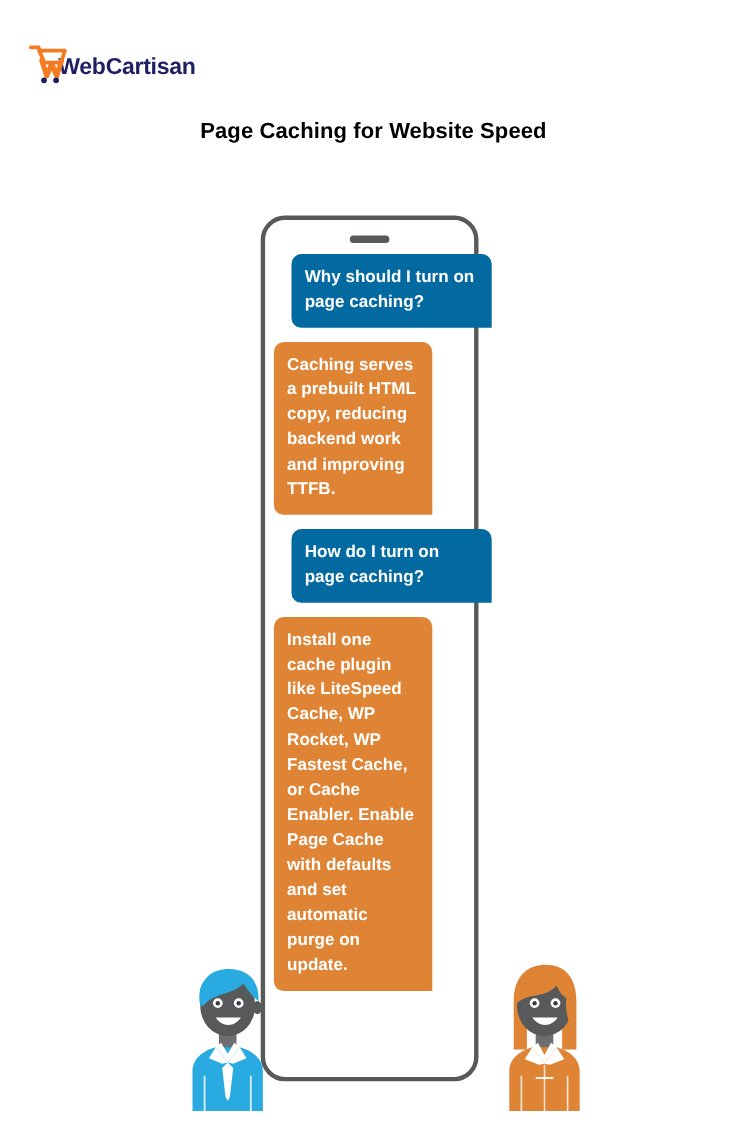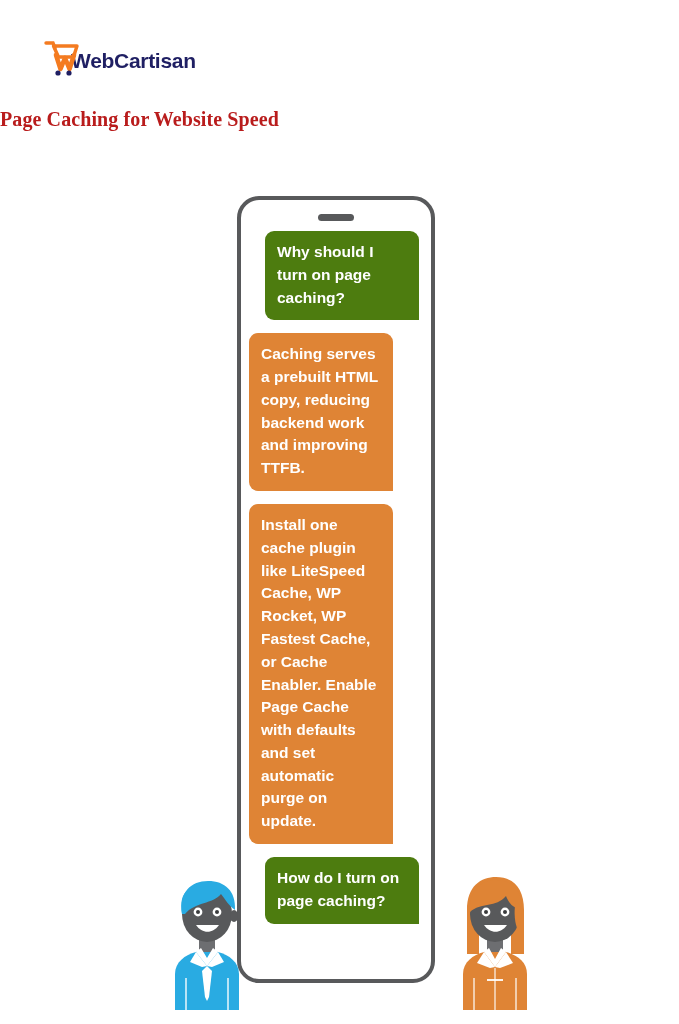--- a/index.html
+++ b/index.html
@@ -12,21 +12,21 @@
     height: 1024px;
     position: relative;
     overflow: hidden;
     font-family: "Liberation Sans", sans-serif;
     -webkit-font-smoothing: antialiased;
   }
 
   
   .logo {
     position: absolute;
-    left: 42px;
+    left: 24px;
     top: 38px;
     height: 40px;
     display: flex;
     align-items: flex-end;
   }
   .logo-mark {
     position: relative;
     width: 42px;
     height: 40px;
     flex: 0 0 auto;
@@ -41,25 +41,25 @@
     margin-bottom: 7px;
     white-space: nowrap;
   }
 
   
   .page-title {
     position: absolute;
     left: 0;
     right: 0;
     top: 108px;
+    text-align: center;
     font-size: 20px;
     font-weight: bold;
-    color: #b91c1c;
+    color: #000000;
     letter-spacing: 0.1px;
-    font-family: Liberation Serif, serif;
   }
 
   
   .phone {
     position: absolute;
     left: 237px;
     top: 196px;
     width: 198px;
     height: 787px;
     border: 4px solid #58595b;
@@ -92,22 +92,22 @@
     position: relative;
     padding: 10px 12px 11px 12px;
     color: #ffffff;
     font-size: 15.5px;
     font-weight: bold;
     line-height: 1.47;
     box-sizing: border-box;
     border-radius: 9px;
   }
   .bubble-user {
-    background: #4d7c0f;
-    width: 154px;
+    background: #0369a1;
+    width: 182px;
     margin: 0 0 0 16px;
     border-bottom-right-radius: 0;
   }
   .bubble-bot {
     background: #df8435;
     width: 144px;
     margin: 0;
     border-bottom-right-radius: 0;
   }
   .bubble + .bubble { margin-top: 13px; }
@@ -139,22 +139,22 @@
   <div class="logo-text">WebCartisan</div>
 </div>
 
 <div class="page-title">Page Caching for Website Speed</div>
 
 <div class="phone">
   <div class="phone-speaker"></div>
   <div class="screen">
     <div class="bubble bubble-user">Why should I turn on page caching?</div>
     <div class="bubble bubble-bot">Caching serves a prebuilt HTML copy, reducing backend work and improving TTFB.</div>
+    <div class="bubble bubble-user">How do I turn on page caching?</div>
     <div class="bubble bubble-bot">Install one cache plugin like LiteSpeed Cache, WP Rocket, WP Fastest Cache, or Cache Enabler. Enable Page Cache with defaults and set automatic purge on update.</div>
-    <div class="bubble bubble-user">How do I turn on page caching?</div>
   </div>
 </div>
 
 <div class="avatar avatar-left">
   <svg width="104" height="140" viewBox="0 0 104 140" aria-hidden="true">
 
     <path d="M20 140 V104 C20 92 30 85 41 82 L52 79 L63 82 C74 85 84 92 84 104 V140 Z" fill="#29abe2"></path>
 
     <rect x="44" y="62" width="16" height="20" fill="#6d6e71"></rect>
 

